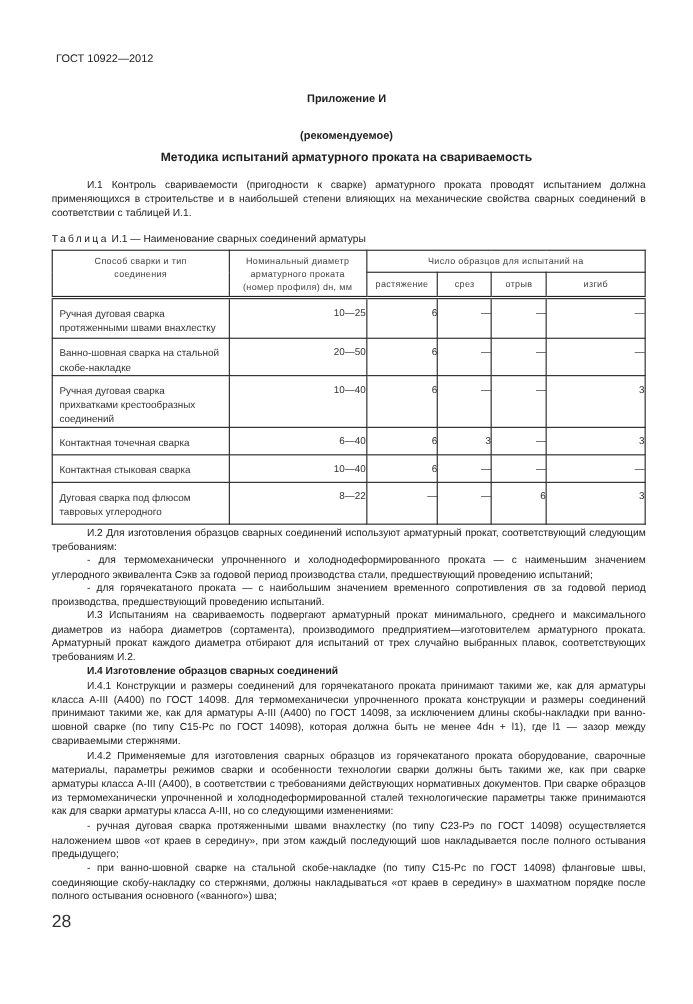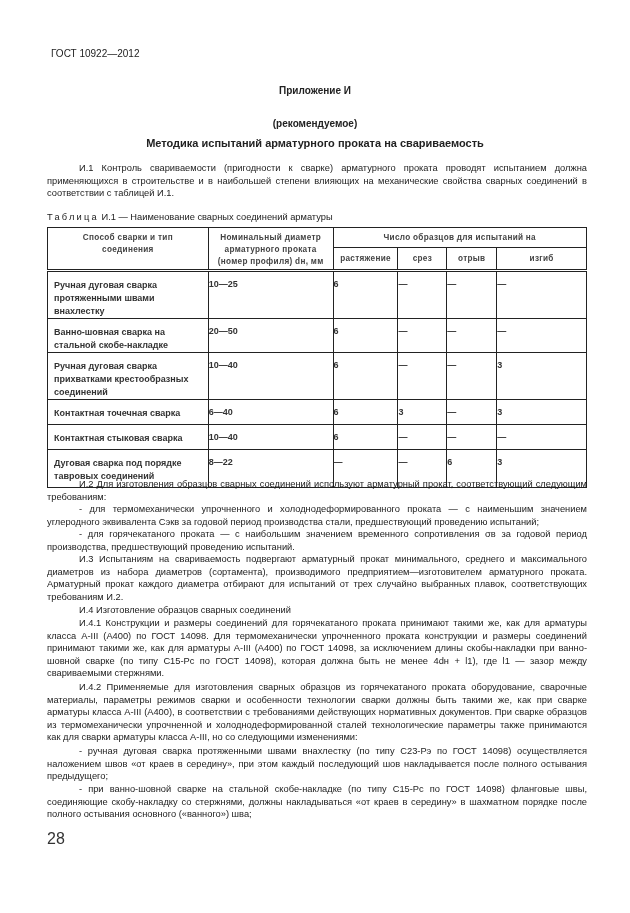--- a/index.html
+++ b/index.html
@@ -9,27 +9,27 @@
   .doc-id { left:51px; top:48px; font-size:10px; font-weight:normal; }
   .center { left:0; width:630px; text-align:center; }
   .app-title { top:84px; font-size:10px; font-weight:bold; line-height:13px; }
   .app-sub { top:97px; font-size:10px; font-weight:bold; line-height:13px;margin-top:20px; }
   .main-title { top:137px; font-size:11px; font-weight:bold; }
   .para { left:47px; width:540px; font-size:9.3px; line-height:12.6px; text-align:justify; }
   .indent { text-indent:32px; }
   .tcap { left:47px; top:212px; font-size:9.3px; }
   .tcap .spaced { letter-spacing:2.2px;text-align:center; }
   table.t { position:absolute; left:47px; top:227px; width:540px; border-collapse:collapse; font-size:9px; color:#333; }
-  table.t td, table.t th { border:1px solid #222; padding:0; font-weight:bold; vertical-align:top;margin-left:28px; }
+  table.t td, table.t th { border:1px solid #222; padding:0; font-weight:normal; vertical-align:top;margin-left:28px; }
   table.t th { font-size:8.2px; letter-spacing:0.3px; text-align:center; line-height:12px; color:#444; }
   table.t thead tr:last-child th, table.t thead th.rs { border-bottom:3px double #222; }
   table.t td.name { padding:7px 5px 0 6px; line-height:13px; text-align:left; }
-  table.t td.c { text-align:left; padding-top:7px; }
+  table.t td.c { text-align:right; padding-top:7px; }
   .pagenum { left:47px; top:830px; font-size:16px; color:#333; }
-  .bold { font-weight:normal; }
+  .bold { font-weight:bold; }
 </style>
 </head>
 <body>
 
 <div class="abs doc-id">ГОСТ 10922—2012</div>
 
 <div class="abs center app-title">Приложение И</div>
 <div class="abs center app-sub">(рекомендуемое)</div>
 
 <div class="abs center main-title">Методика испытаний арматурного проката на свариваемость</div>
@@ -100,21 +100,21 @@
     </tr>
     <tr style="height:25px">
       <td class="name">Контактная стыковая сварка</td>
       <td class="c">10—40</td>
       <td class="c">6</td>
       <td class="c">—</td>
       <td class="c">—</td>
       <td class="c">—</td>
     </tr>
     <tr style="height:38px">
-      <td class="name">Дуговая сварка под порядке тавровых соединений</td>
+      <td class="name">Дуговая сварка под флюсом тавровых углеродного</td>
       <td class="c">8—22</td>
       <td class="c">—</td>
       <td class="c">—</td>
       <td class="c">6</td>
       <td class="c">3</td>
     </tr>
   </tbody>
 </table>
 
 <div class="abs para indent" style="top:478px;">И.2 Для изготовления образцов сварных соединений используют арматурный прокат, соответствующий следующим требованиям:</div>

